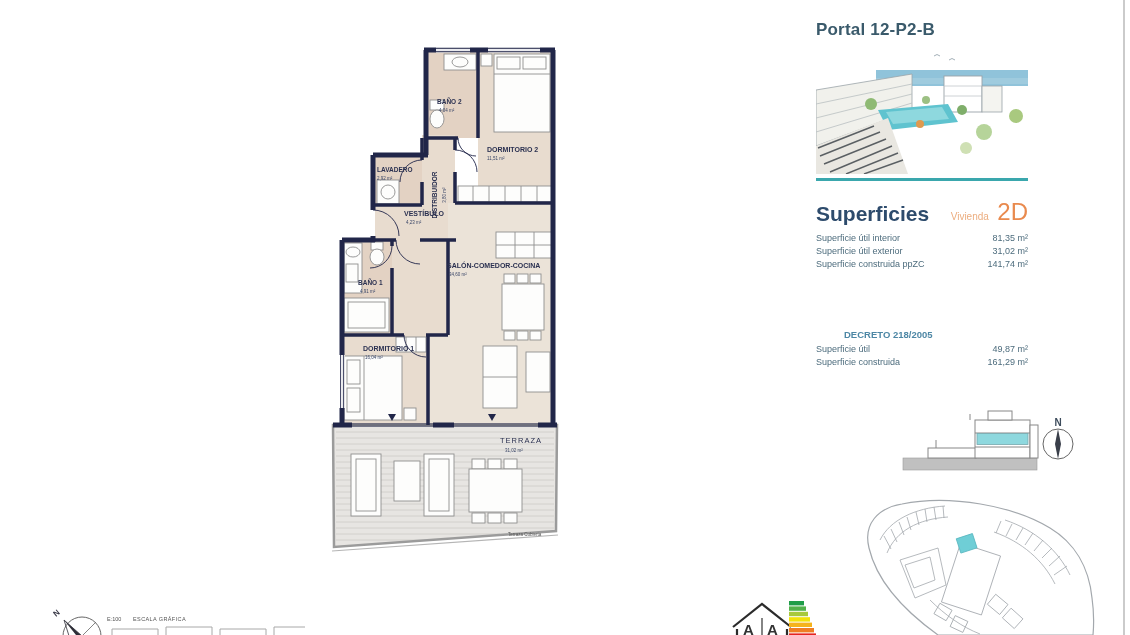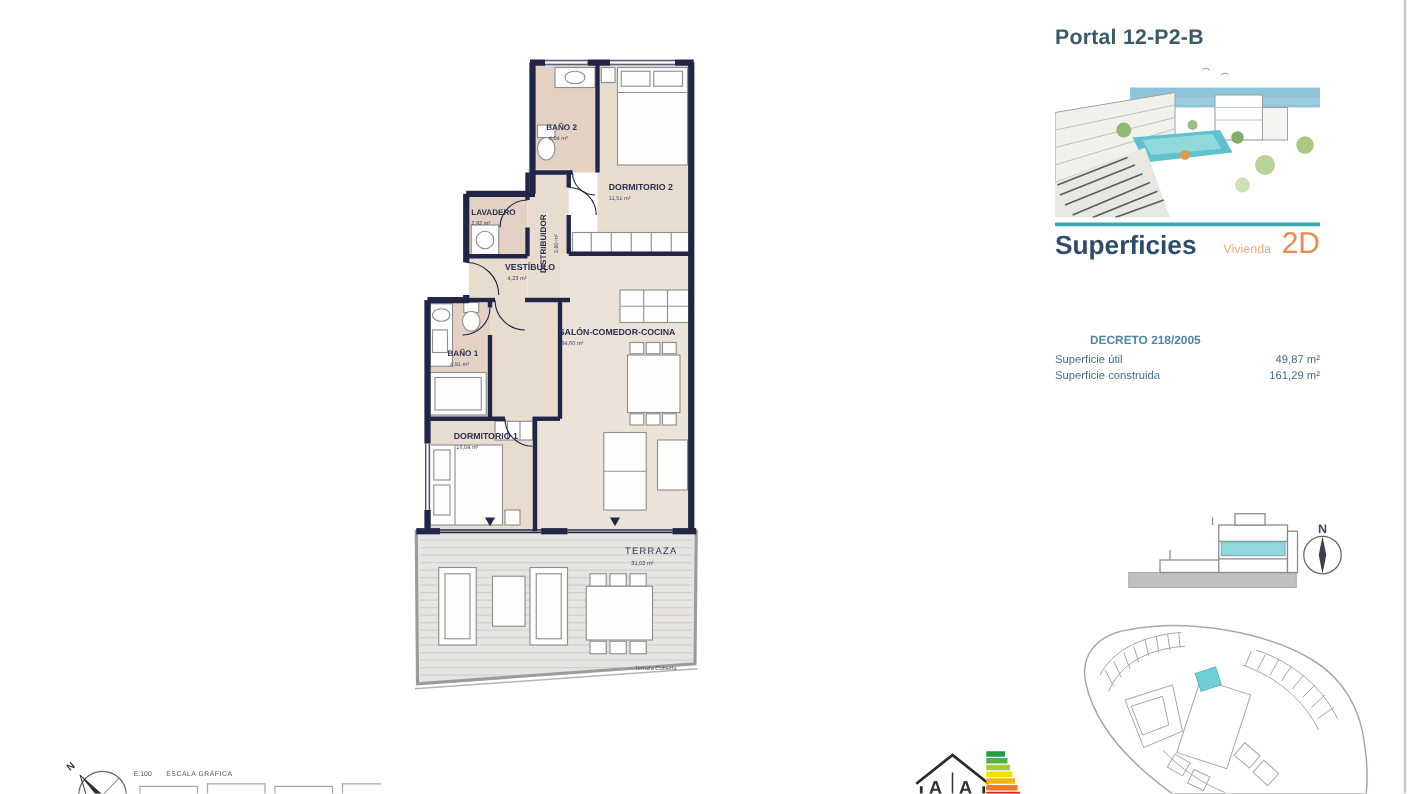--- a/index.html
+++ b/index.html
@@ -1,25 +1,25 @@
 <!DOCTYPE html>
 <html><head>
 <meta charset="utf-8">
 <style>
   html,body{margin:0;padding:0;background:#ffffff;font-family:"Liberation Sans",sans-serif;}
   .sheet{position:relative;width:1130px;height:635px;overflow:hidden;background:#ffffff;}
   .page-edge{position:absolute;left:1123px;top:0;width:2px;height:635px;background:#cbcbcb;}
   svg text{font-family:"Liberation Sans",sans-serif;}
 
   
-  .panel{position:absolute;left:844px;top:20px;width:212px;}
+  .panel{position:absolute;left:816px;top:20px;width:212px;}
   .portal-title{font-size:17px;font-weight:bold;color:#3a5a6b;letter-spacing:.2px;}
   .render{margin-top:8px;width:212px;height:126px;position:relative;}
   .teal-rule{margin-top:4px;width:212px;height:3px;background:#3aa7ad;}
-  .sup-head-row{display:flex;justify-content:space-between;align-items:flex-end;margin-top:0;}
+  .sup-head-row{display:flex;justify-content:space-between;align-items:flex-end;margin-top:17px;}
   .sup-title{font-size:21px;font-weight:bold;color:#2d4b6c;}
   .viv{font-size:10px;color:#ecae80;}
   .viv-code{font-size:24px;color:#e98a4e;margin-left:4px;}
   .rows{margin-top:6px;}
   .rowline{display:flex;justify-content:space-between;font-size:9px;color:#4d6c7d;line-height:13px;}
   .decreto{margin-top:58px;}
   .decreto-head{font-size:9.5px;font-weight:bold;color:#4d87a5;margin-bottom:3px;padding-left:28px;}
 </style>
 </head>
 <body>
@@ -362,20 +362,34 @@
     <div class="teal-rule"></div>
 
     <div class="sup-head-row">
       <span class="sup-title">Superficies</span>
       <span>
         <span class="viv">Vivienda</span>
         <span class="viv-code">2D</span>
       </span>
     </div>
 
+    <div class="rows">
+      <div class="rowline">
+        <span>Superficie útil interior</span>
+        <span>81,35 m²</span>
+      </div>
+      <div class="rowline">
+        <span>Superficie útil exterior</span>
+        <span>31,02 m²</span>
+      </div>
+      <div class="rowline">
+        <span>Superficie construida ppZC</span>
+        <span>141,74 m²</span>
+      </div>
+    </div>
 
     <div class="decreto">
       <div class="decreto-head">DECRETO 218/2005</div>
       <div class="rowline">
         <span>Superficie útil</span>
         <span>49,87 m²</span>
       </div>
       <div class="rowline">
         <span>Superficie construida</span>
         <span>161,29 m²</span>

